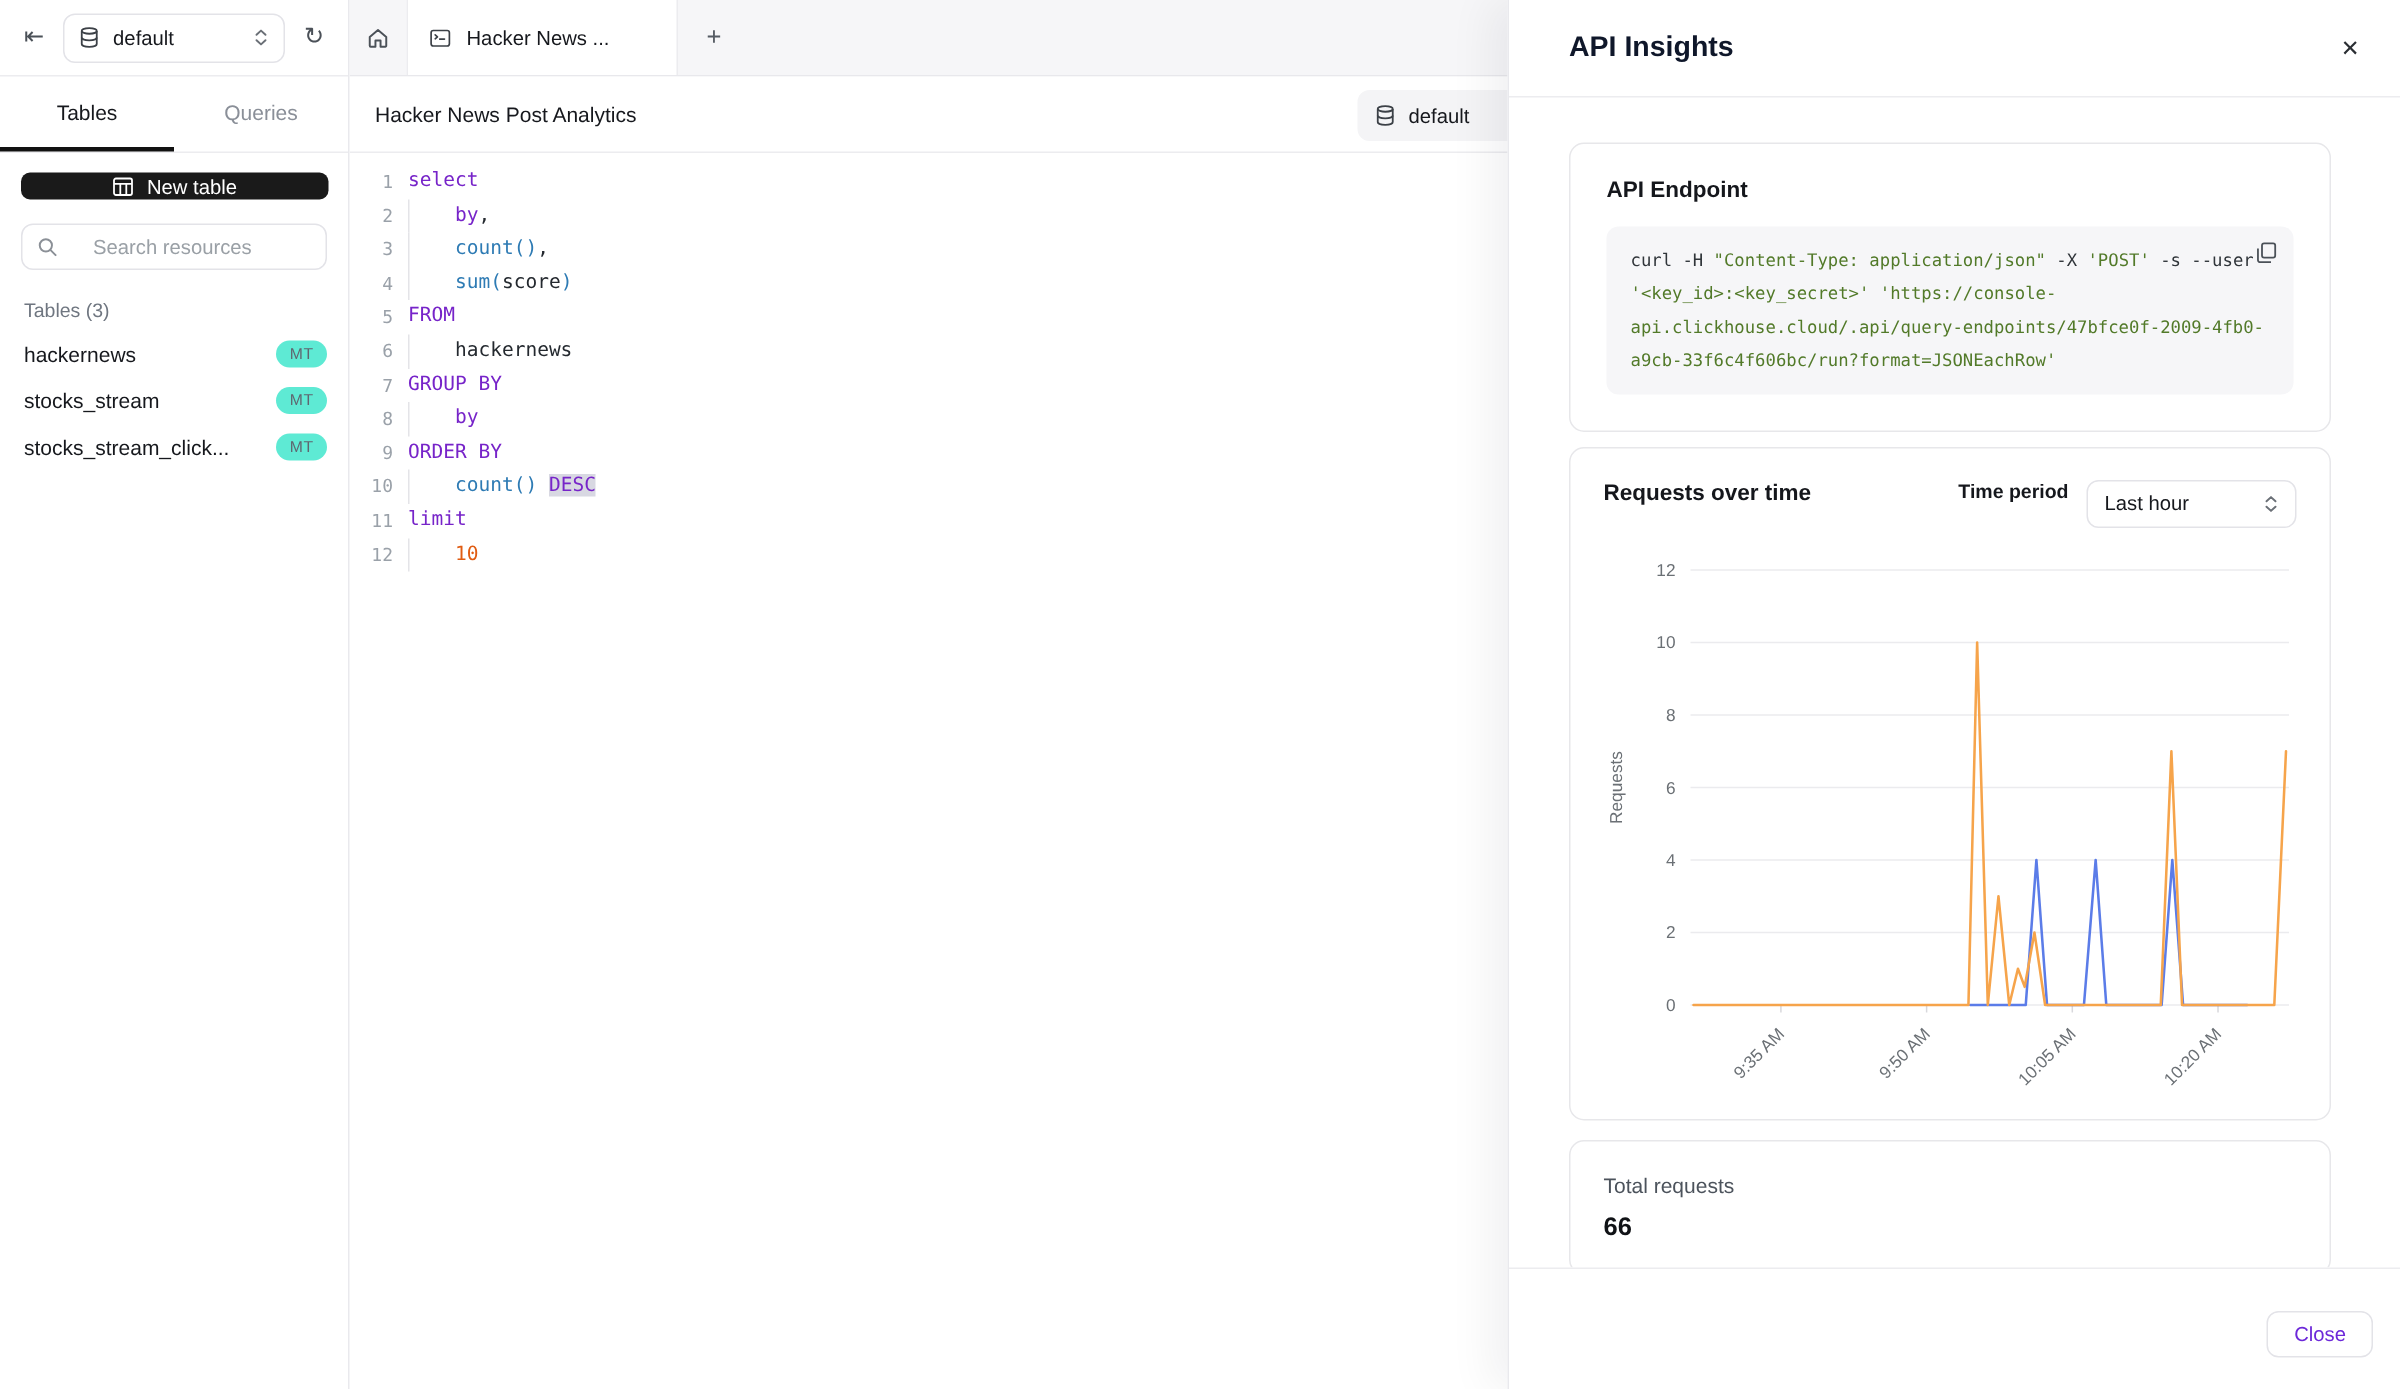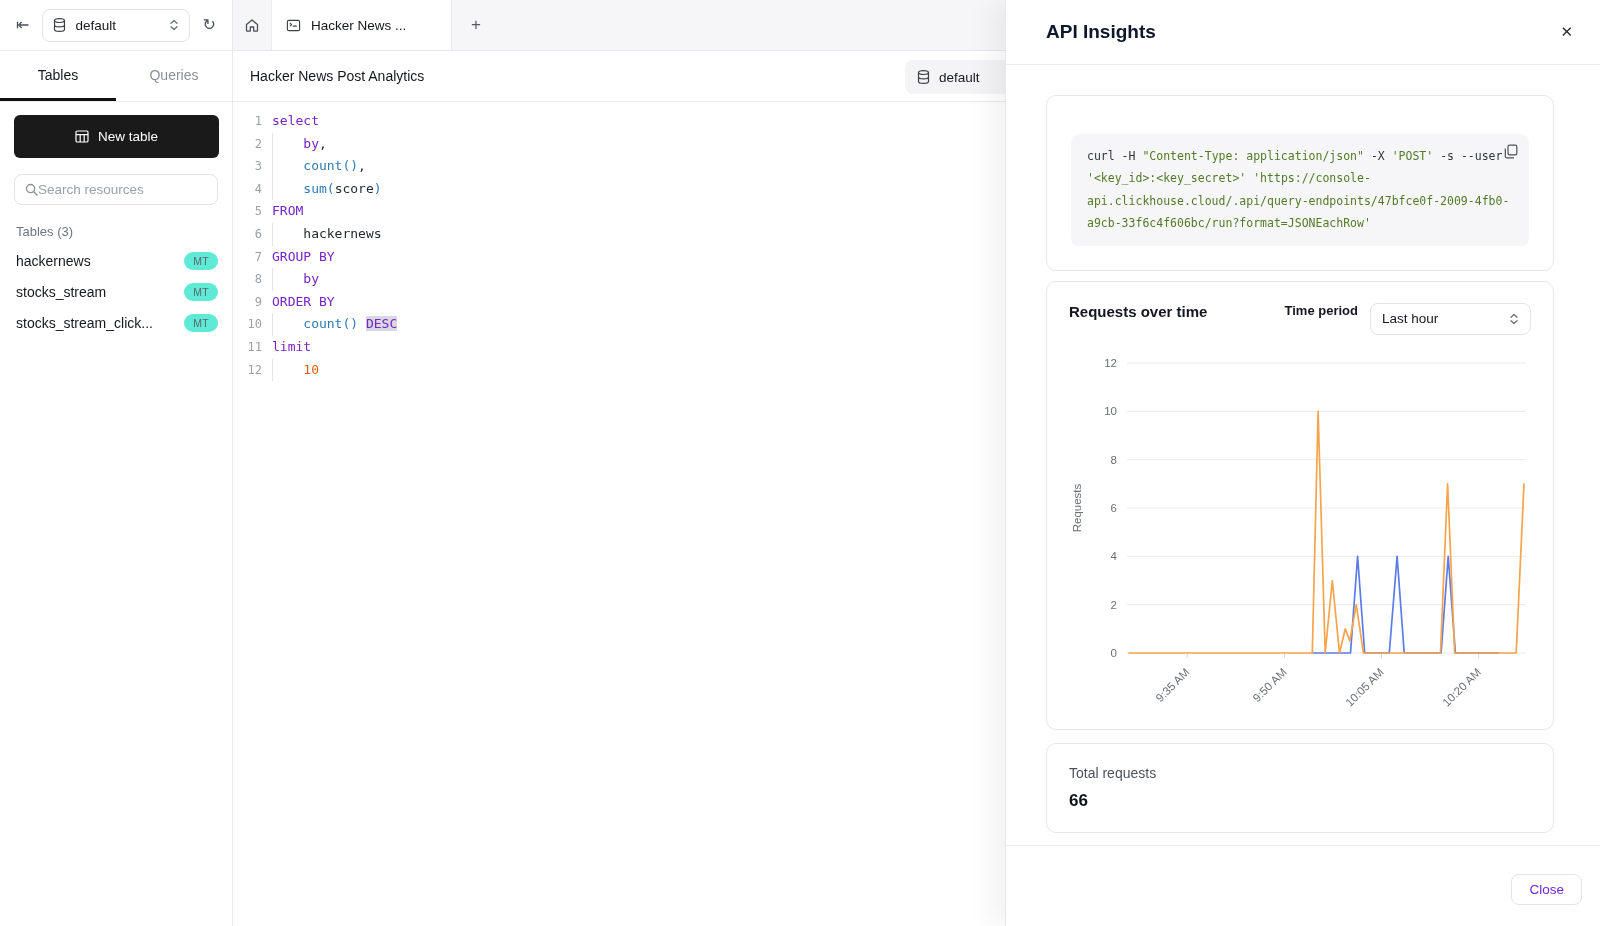--- a/index.html
+++ b/index.html
@@ -13,22 +13,22 @@
 
   
   .sidebar { position:absolute; left:0; top:0; width:233px; height:926px; background:#fff; border-right:1px solid #e9e9ed; z-index:2; }
   .sb-top { height:51px; border-bottom:1px solid #ececef; display:flex; align-items:center; padding:0 16px; gap:13px; }
   .icon-btn { background:none; border:none; color:#4b5158; font-size:16px; line-height:1; cursor:pointer; display:flex; align-items:center; justify-content:center; }
   .db-pill { flex:1; height:33px; border:1px solid #e3e3e8; border-radius:8px; background:#fff; display:flex; align-items:center; gap:9px; padding:0 10px; font-size:13.5px; color:#16181d; cursor:pointer; }
   .db-pill .grow { flex:1; }
   .sb-tabs { height:51px; border-bottom:1px solid #ececef; display:flex; }
   .sb-tab { flex:1; display:flex; align-items:center; justify-content:center; font-size:14px; color:#8a8f98; cursor:pointer; border-bottom:3px solid transparent; }
   .sb-tab.active { color:#16181d; font-weight:500; border-bottom-color:#111; }
-  .new-table { margin:13px 14px 0; height:43px; width:205px; background:#1a1a1a; border:none; border-radius:6px; color:#fff; display:flex; align-items:center; justify-content:center; gap:9px; font-size:13.5px; cursor:pointer; font-family:inherit; }
-  .search { margin:16px 14px 0; height:31px; border:1px solid #e3e3e8; border-radius:8px; display:flex; align-items:center; gap:0; padding:0 10px; background:#fff; }
+  .new-table { margin:13px 14px 0; height:18px; width:205px; background:#1a1a1a; border:none; border-radius:6px; color:#fff; display:flex; align-items:center; justify-content:center; gap:9px; font-size:13.5px; cursor:pointer; font-family:inherit; }
+  .search { margin:16px 14px 0; height:31px; border:1px solid #e3e3e8; border-radius:8px; display:flex; align-items:center; gap:24px; padding:0 10px; background:#fff; }
   .search input { border:none; outline:none; flex:1; font-size:13.5px; font-family:inherit; color:#16181d; background:transparent; }
   .search input::placeholder { color:#9aa0a6; }
   .section-label { margin:19px 16px 6px; font-size:13px; color:#6f7680; }
   .trow { display:flex; align-items:center; justify-content:space-between; margin:0 14px 0 16px; height:31px; font-size:14px; color:#16181d; cursor:pointer; }
   .badge { background:#5eead4; color:#5f6670; font-size:10.5px; font-weight:500; padding:3px 9px; border-radius:10px; letter-spacing:.3px;text-align:center; }
 
   
   .main { position:absolute; left:233px; top:0; right:0; height:926px; background:#fff; z-index:1; }
   .tabbar { height:51px; background:#f6f6f8; border-bottom:1px solid #e8e8ec; display:flex; align-items:stretch; }
   .home-btn { width:38px; display:flex; align-items:center; justify-content:center; color:#4b5158; background:none; border:none; cursor:pointer; }
@@ -58,21 +58,21 @@
   .card { border:1px solid #e7e7ea; border-radius:10px; background:#fff; }
   .card-endpoint { padding:22px 24px 24px; }
   .c-title { font-size:15px; font-weight:700; color:#15171c; }
   .codeblock { margin-top:16px; background:#f6f6f8; border-radius:8px; padding:11px 40px 11px 16px; position:relative; font-family:"DejaVu Sans Mono", monospace; font-size:11.5px; line-height:22.4px; color:#30353a; }
   .codeblock .curl-line { white-space:pre; }
   .codeblock .str { color:#527a29; }
   .copy-btn { position:absolute; top:10px; right:11px; background:none; border:none; color:#4b5158; cursor:pointer; }
   .card-chart { margin-top:10px; padding:21px 22px 6px; }
   .c2-head { display:flex; }
   .tp-label { margin-left:auto; margin-right:12px; font-size:13px; font-weight:700; color:#15171c; }
-  .tp-select { width:161px; height:32px; border:1px solid #e3e3e8; border-radius:8px; background:#fff; display:flex; align-items:center; gap:8px; padding:0 11px; font-size:13.5px; color:#16181d; cursor:pointer; }
+  .tp-select { width:140px; height:32px; border:1px solid #e3e3e8; border-radius:8px; background:#fff; display:flex; align-items:center; gap:8px; padding:0 11px; font-size:13.5px; color:#16181d; cursor:pointer; }
   .tp-select .grow { flex:1; }
   .stats { display:flex; gap:10px; margin-top:13px;flex-direction:column; }
   .stat { flex:1; border:1px solid #e7e7ea; border-radius:10px; height:112px; padding:21px 22px; background:#fff; }
   .s-label { font-size:14px; color:#4c535c; }
   .s-value { margin-top:10px; font-size:17px; font-weight:700; color:#101216; }
   .p-foot { position:absolute; left:0; right:0; bottom:0; height:81px; background:#fff; border-top:1px solid #ececef; display:flex; justify-content:flex-end; align-items:flex-start; padding:28px 18px 0; }
   .close-btn { height:31px; padding:0 17px; border:1px solid #e3e3e8; border-radius:8px; background:#fff; font-size:13.5px; color:#6d28d9; cursor:pointer; font-family:inherit; }
 </style>
 </head>
 <body>
@@ -236,20 +236,21 @@
 
 <div class="panel">
   <div class="p-head">
     <div class="p-title">API Insights</div>
     <button class="p-close"><span>✕</span></button>
   </div>
 
   <div class="p-body">
 
     <div class="card card-endpoint">
+      <div class="c-title">API Endpoint</div>
       <div class="codeblock" id="curl-block">
         <button class="copy-btn">
           <span>
             <svg width="14" height="15" viewBox="0 0 14 15" fill="none" stroke="#4b5158" stroke-width="1.2">
                 <rect x="4" y="1.2" width="8.8" height="9.6" rx="1.4"></rect>
                 <path d="M10 13.8H2.8a1.5 1.5 0 0 1-1.5-1.5V4.6"></path>
               </svg>
           </span>
         </button>
       <div class="curl-line"><span>curl -H </span><span class="str">"Content-Type: application/json"</span><span> -X </span><span class="str">'POST'</span><span> -s --user</span></div>

